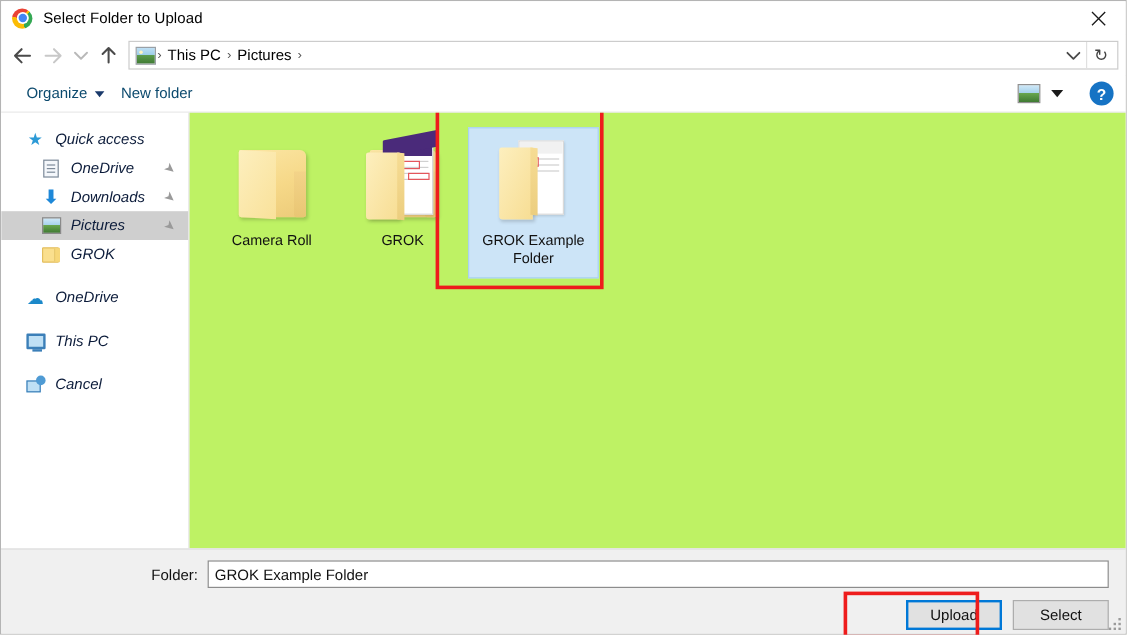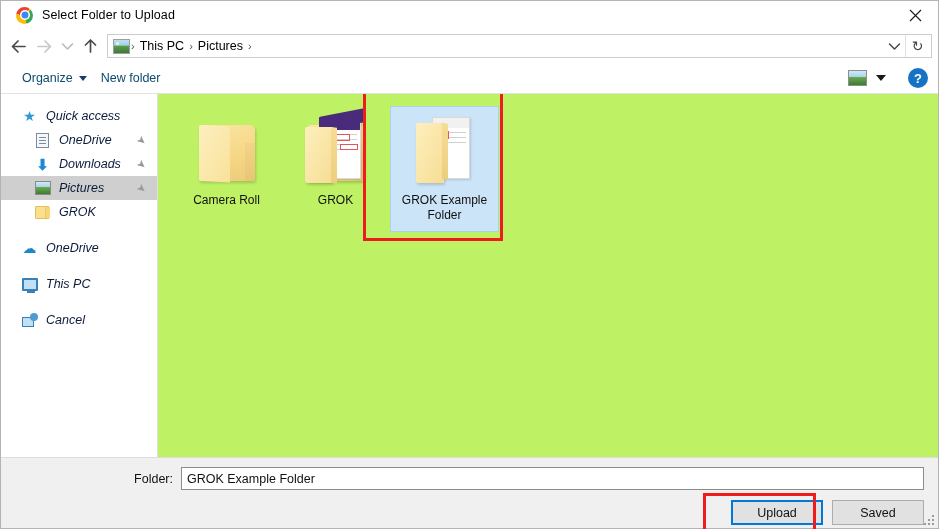--- a/index.html
+++ b/index.html
@@ -19,21 +19,21 @@
     flex-direction: column;
   }
 
   
   .titlebar {
     height: 28px;
     flex: 0 0 28px;
     background: #ffffff;
     display: flex;
     align-items: center;
-    padding-left: 15px;
+    padding-left: 9px;
     position: relative;
   }
   .chrome-icon {
     width: 17px; height: 17px;
     border-radius: 50%;
     position: relative;
     background:
       conic-gradient(from -80deg,
         #ea4335 0deg 115deg,
         #fbbc05 115deg 130deg,
@@ -451,21 +451,21 @@
   
   .footer {
     flex: 0 0 71px;
     background: #f0f0f0;
     border-top: 1px solid #dcdcdc;
     position: relative;
   }
   .folder-row {
     display: flex;
     align-items: center;
-    padding: 9px 14px 0 8px;
+    padding: 9px 14px 0 0;
   }
   .folder-label {
     flex: 0 0 auto;
     width: 172px;
     text-align: right;
     font-size: 12.5px;
     color: #111111;
     padding-right: 8px;
   }
   .folder-input {
@@ -481,21 +481,21 @@
   }
   .btn-row {
     display: flex;
     justify-content: flex-end;
     align-items: center;
     gap: 9px;
     padding: 10px 14px 0 0;
     position: relative;
   }
   .btn {
-    width: 92px; height: 25px;
+    width: 80px; height: 25px;
     font-family: "Liberation Sans", sans-serif;
     font-size: 12.5px;
     color: #111111;
     background: #e1e1e1;
     border: 1px solid #adadad;
     cursor: pointer;
     display: flex;
     align-items: center;
     justify-content: center;
   }
@@ -701,21 +701,21 @@
     </div>
   </div>
 
   <div class="footer">
     <div class="folder-row">
       <div class="folder-label">Folder:</div>
       <input class="folder-input" type="text" value="GROK Example Folder" style="">
     </div>
     <div class="btn-row">
       <div class="btn default">Upload</div>
-      <div class="btn">Saved</div>
+      <div class="btn">Select</div>
       <div class="annot-btn" style="right:122px; top:3px; width:113px; height:39px;"></div>
     </div>
     <div class="grip">
       <i style="right:0;bottom:0"></i>
         <i style="right:4px;bottom:0"></i>
         <i style="right:8px;bottom:0"></i>
       <i style="right:0;bottom:4px"></i>
         <i style="right:4px;bottom:4px"></i>
       <i style="right:0;bottom:8px"></i>
     </div>

